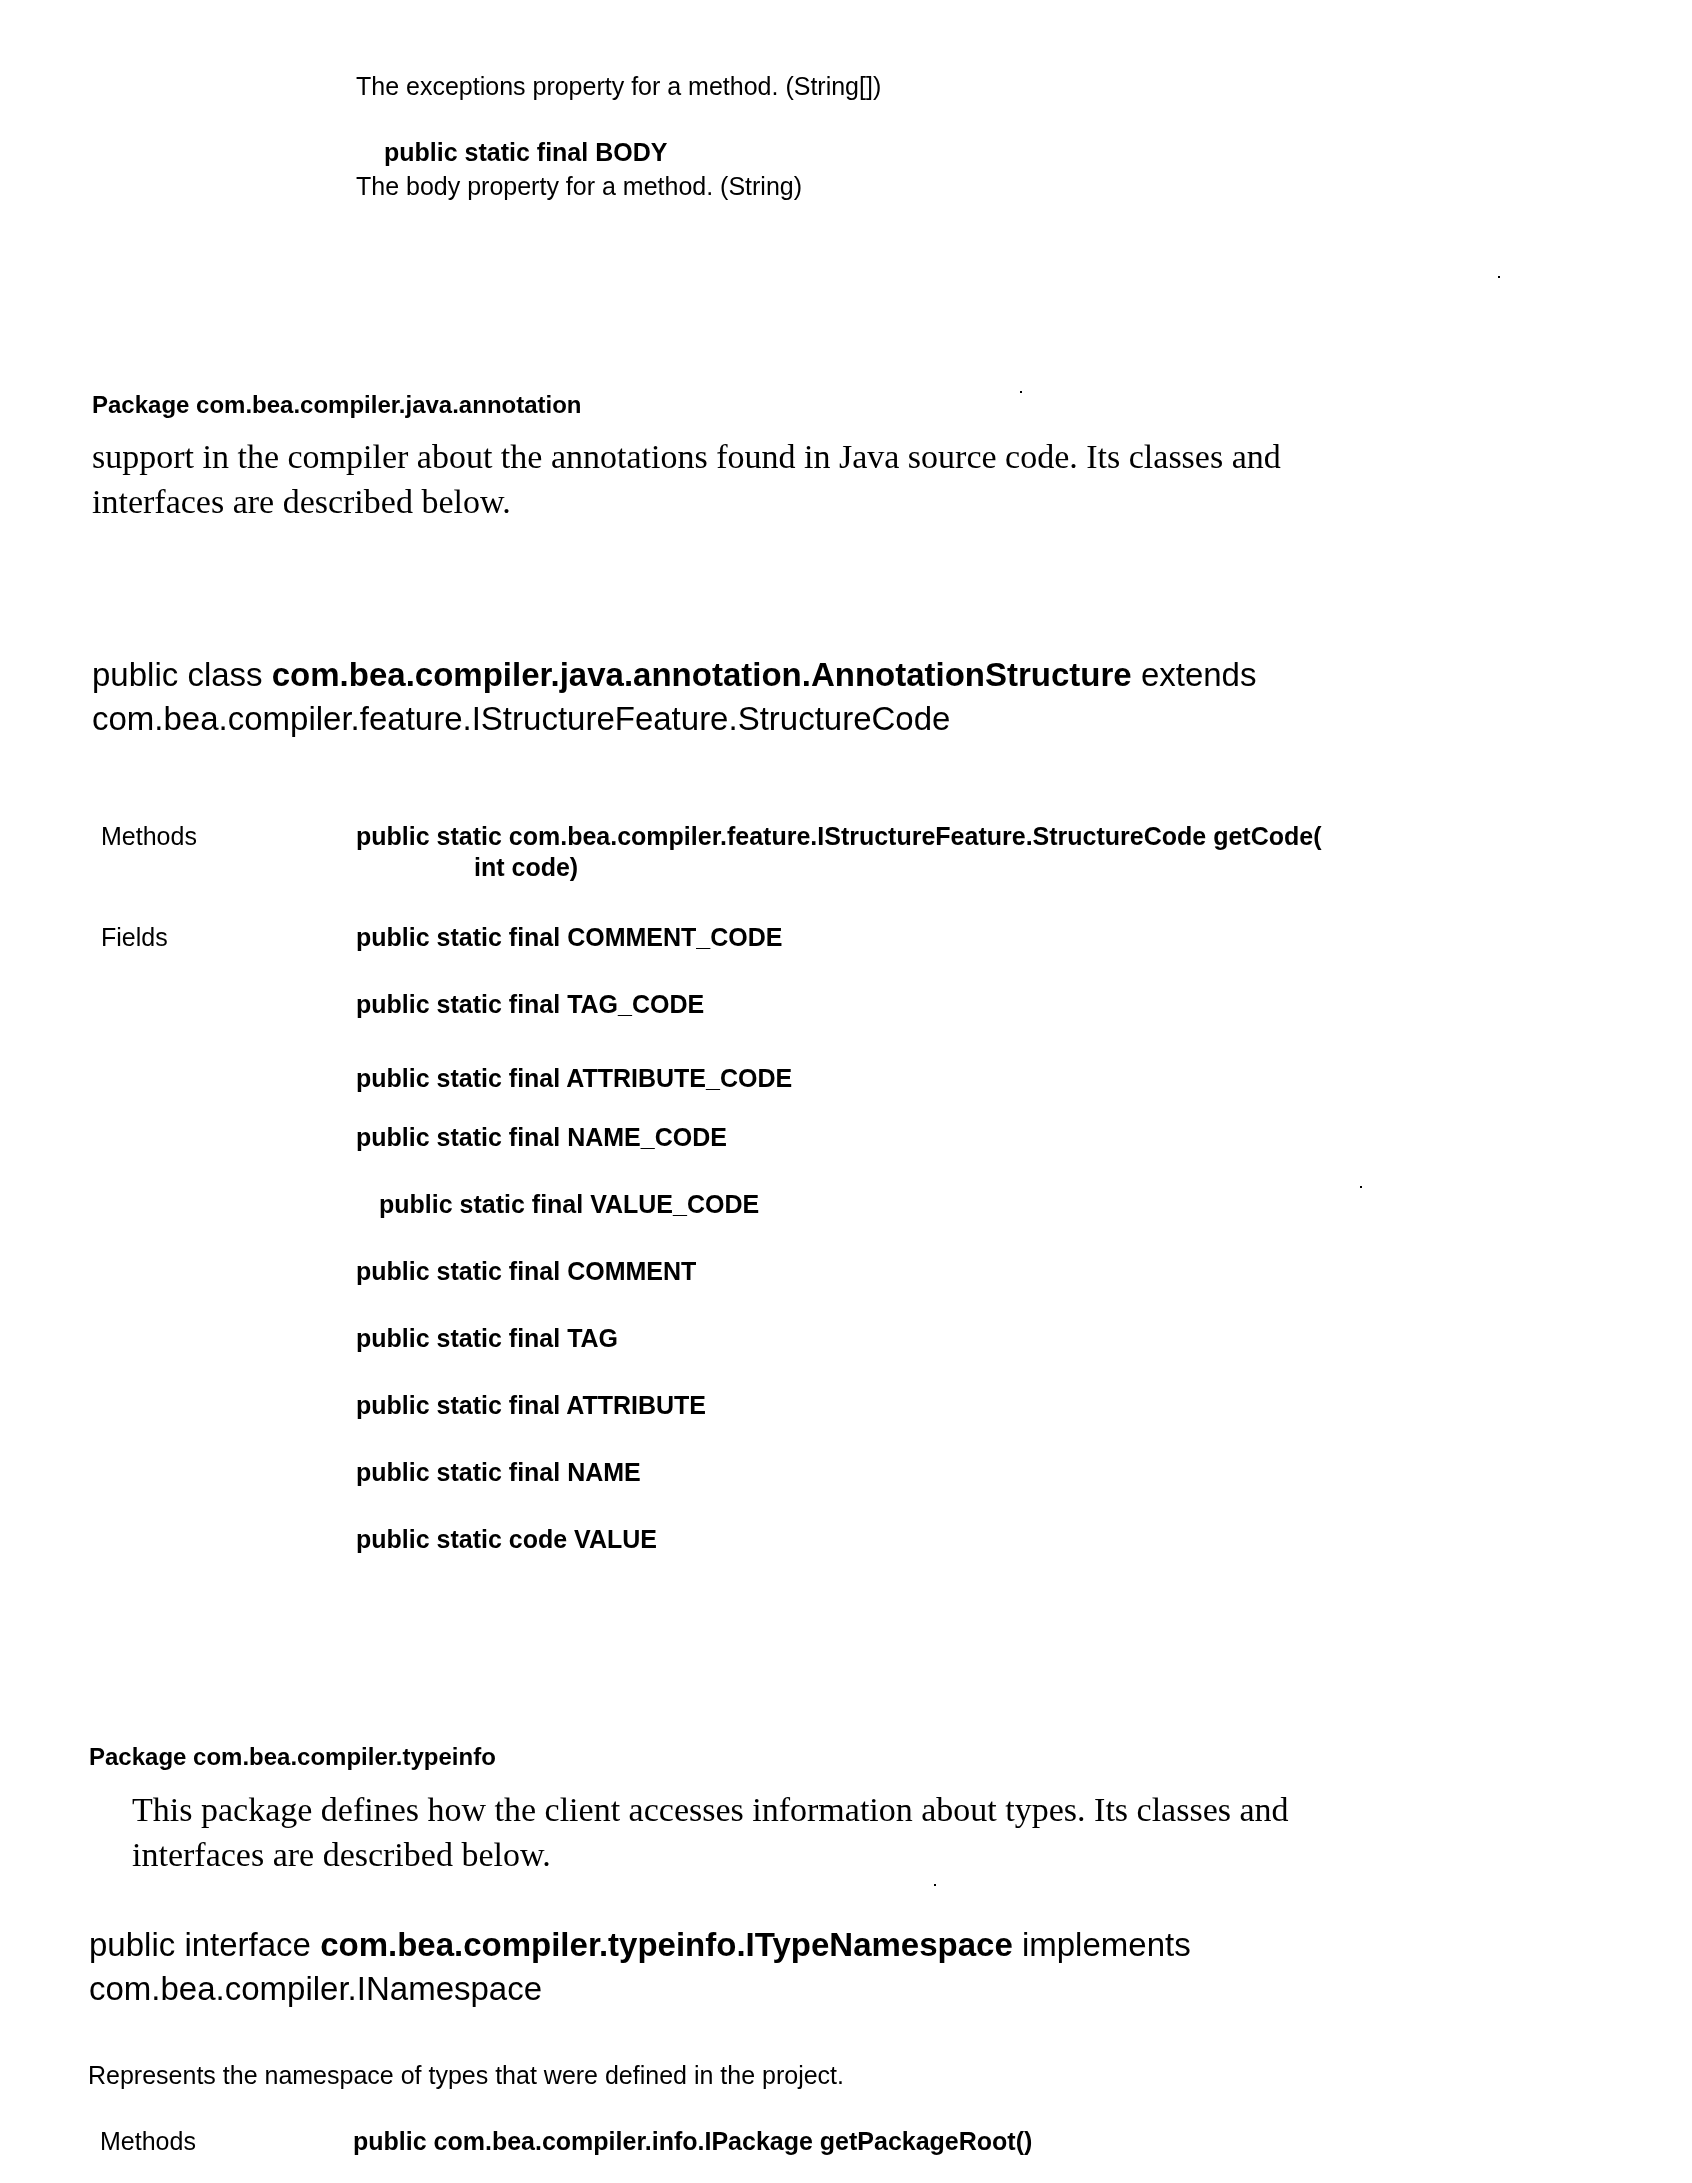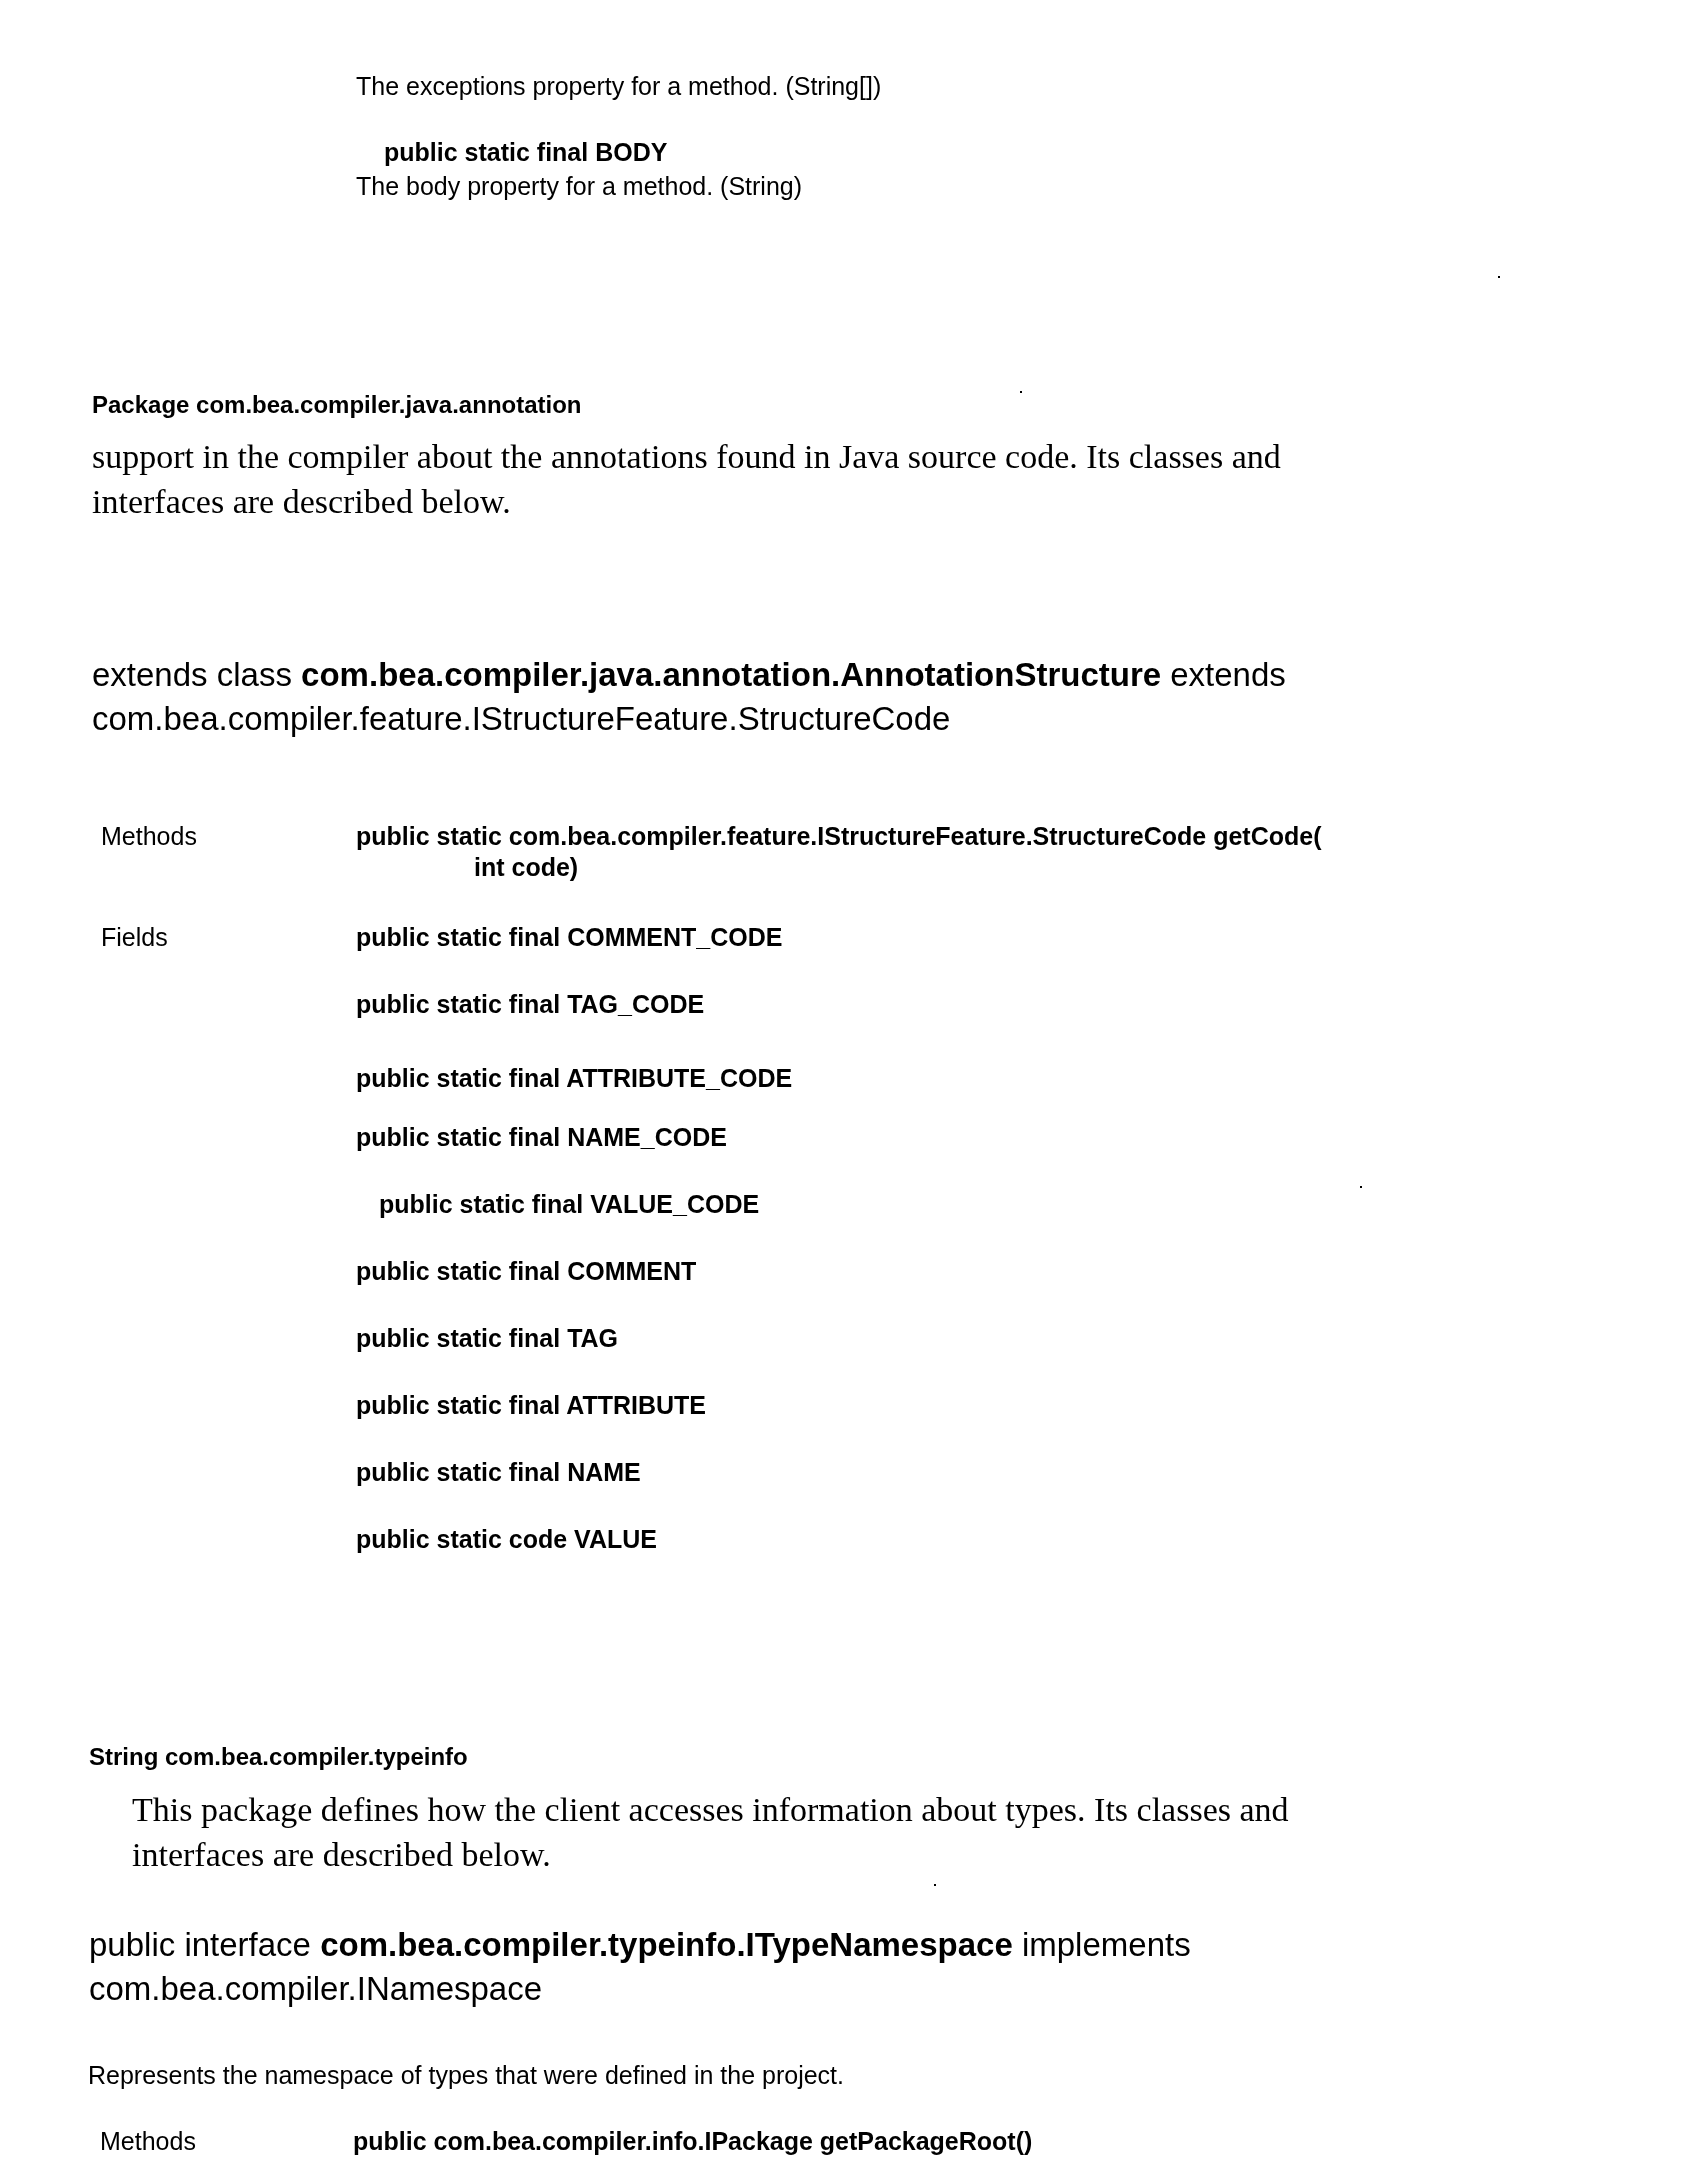--- a/index.html
+++ b/index.html
@@ -31,21 +31,21 @@
 <span class="speck" style="left:934px; top:1884px;"></span>
 
 <section>
   <div class="abs sans pkg-heading" style="left:92px; top:385px;">Package com.bea.compiler.java.annotation</div>
   <div class="abs serif pkg-desc" style="left:92px; top:434px;">
     <div>support in the compiler about the annotations found in Java source code. Its classes and</div>
     <div>interfaces are described below.</div>
   </div>
 
   <div class="abs sans decl" style="left:92px; top:653px;">
-    <div><span>extends class </span><b>com.bea.compiler.java.annotation.AnnotationStructure</b><span> extends</span></div>
+    <div><span>public class </span><b>com.bea.compiler.java.annotation.AnnotationStructure</b><span> extends</span></div>
     <div>com.bea.compiler.feature.IStructureFeature.StructureCode</div>
   </div>
 
   <div class="abs sans label" style="left:101px; top:821px;">Methods</div>
   <div class="abs sans member" style="left:356px; top:821px;">
     <div>public static com.bea.compiler.feature.IStructureFeature.StructureCode getCode(</div>
     <div class="cont">int code)</div>
   </div>
 
   <div class="abs sans label" style="left:101px; top:922px;">Fields</div>
@@ -55,21 +55,21 @@
   <div class="abs sans member" style="left:356px; top:1122px;">public static final NAME_CODE</div>
   <div class="abs sans member" style="left:356px; top:1189px;margin-left:23px;">public static final VALUE_CODE</div>
   <div class="abs sans member" style="left:356px; top:1256px;">public static final COMMENT</div>
   <div class="abs sans member" style="left:356px; top:1323px;">public static final TAG</div>
   <div class="abs sans member" style="left:356px; top:1390px;">public static final ATTRIBUTE</div>
   <div class="abs sans member" style="left:356px; top:1457px;">public static final NAME</div>
   <div class="abs sans member" style="left:356px; top:1524px;">public static code VALUE</div>
 </section>
 
 <section>
-  <div class="abs sans pkg-heading" style="left:89px; top:1737px;">String com.bea.compiler.typeinfo</div>
+  <div class="abs sans pkg-heading" style="left:89px; top:1737px;">Package com.bea.compiler.typeinfo</div>
   <div class="abs serif pkg-desc" style="left:89px; top:1787px;margin-left:43px;">
     <div>This package defines how the client accesses information about types. Its classes and</div>
     <div>interfaces are described below.</div>
   </div>
 
   <div class="abs sans decl" style="left:89px; top:1923px;">
     <div><span>public interface </span><b>com.bea.compiler.typeinfo.ITypeNamespace</b><span> implements</span></div>
     <div>com.bea.compiler.INamespace</div>
   </div>
 

